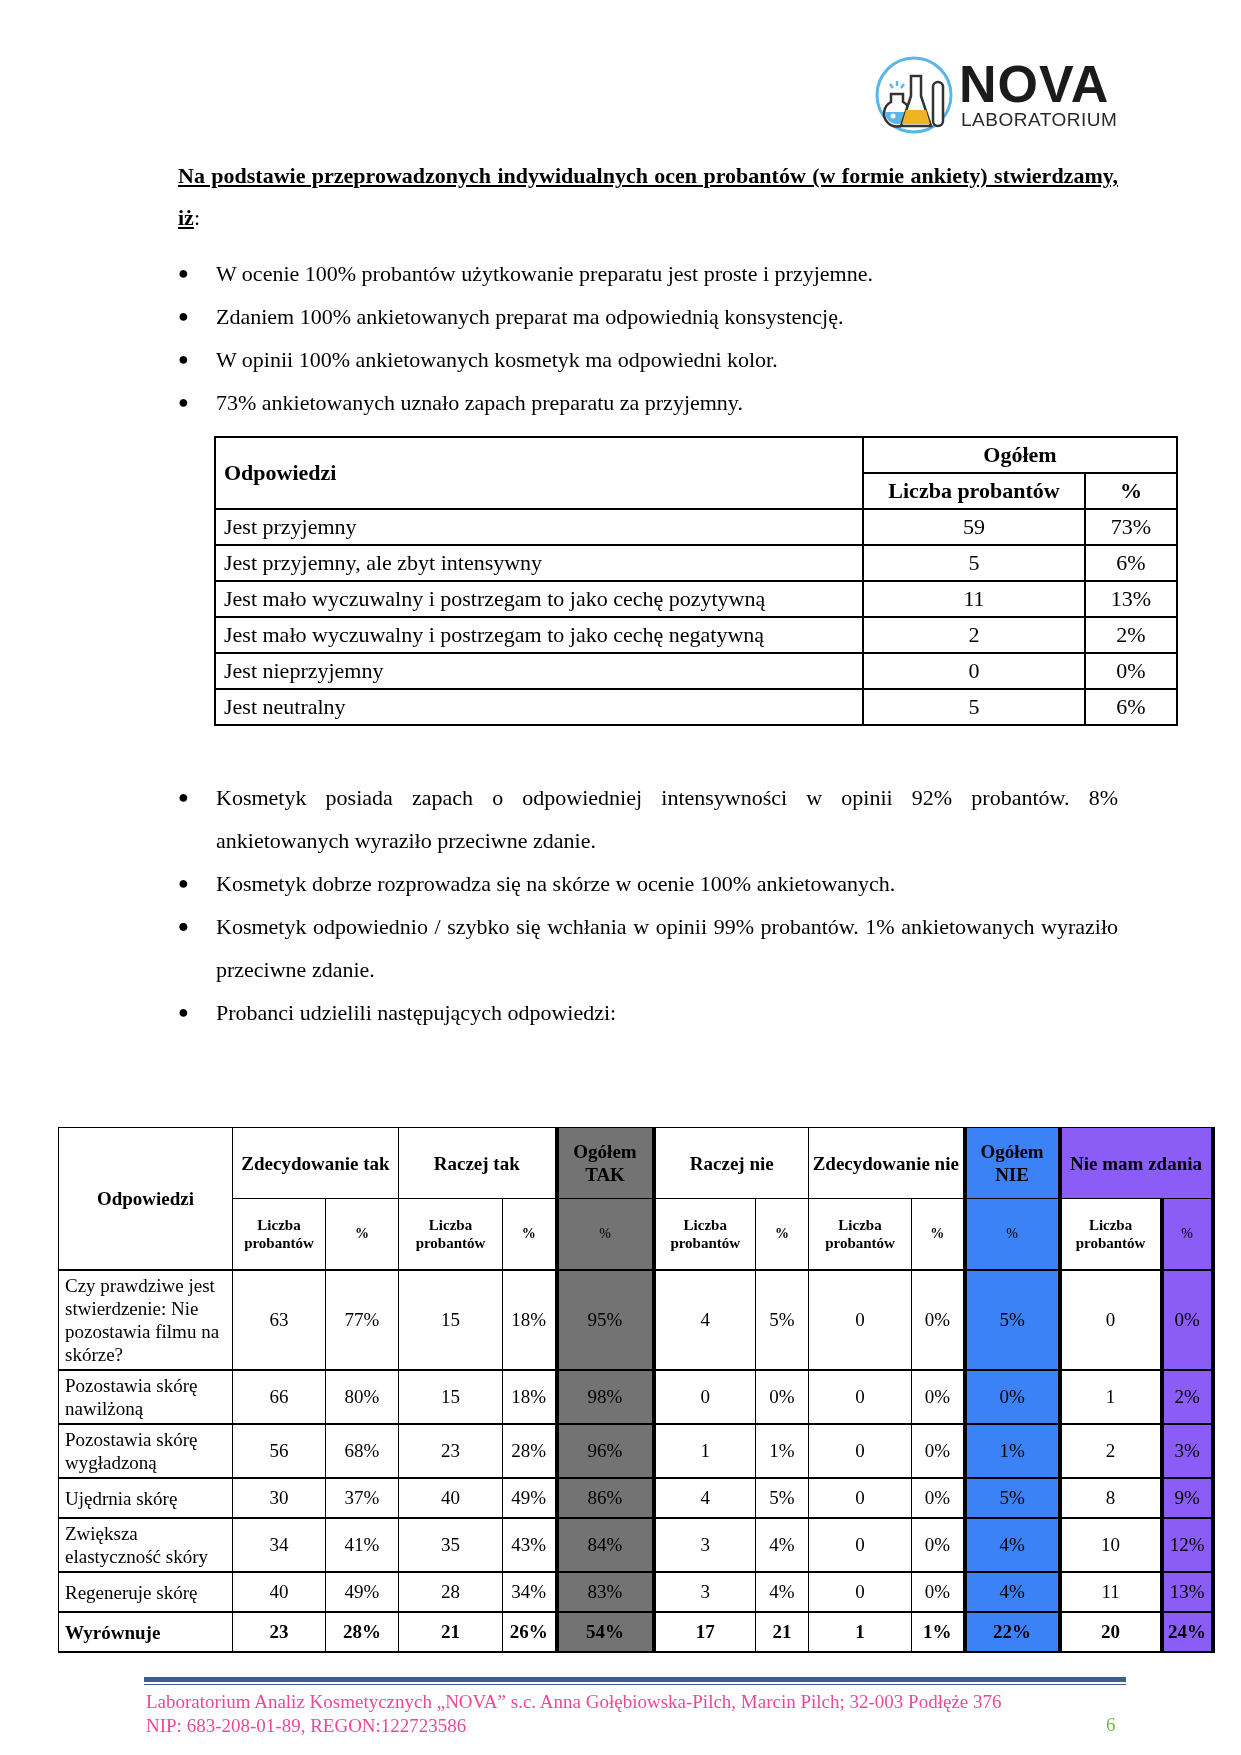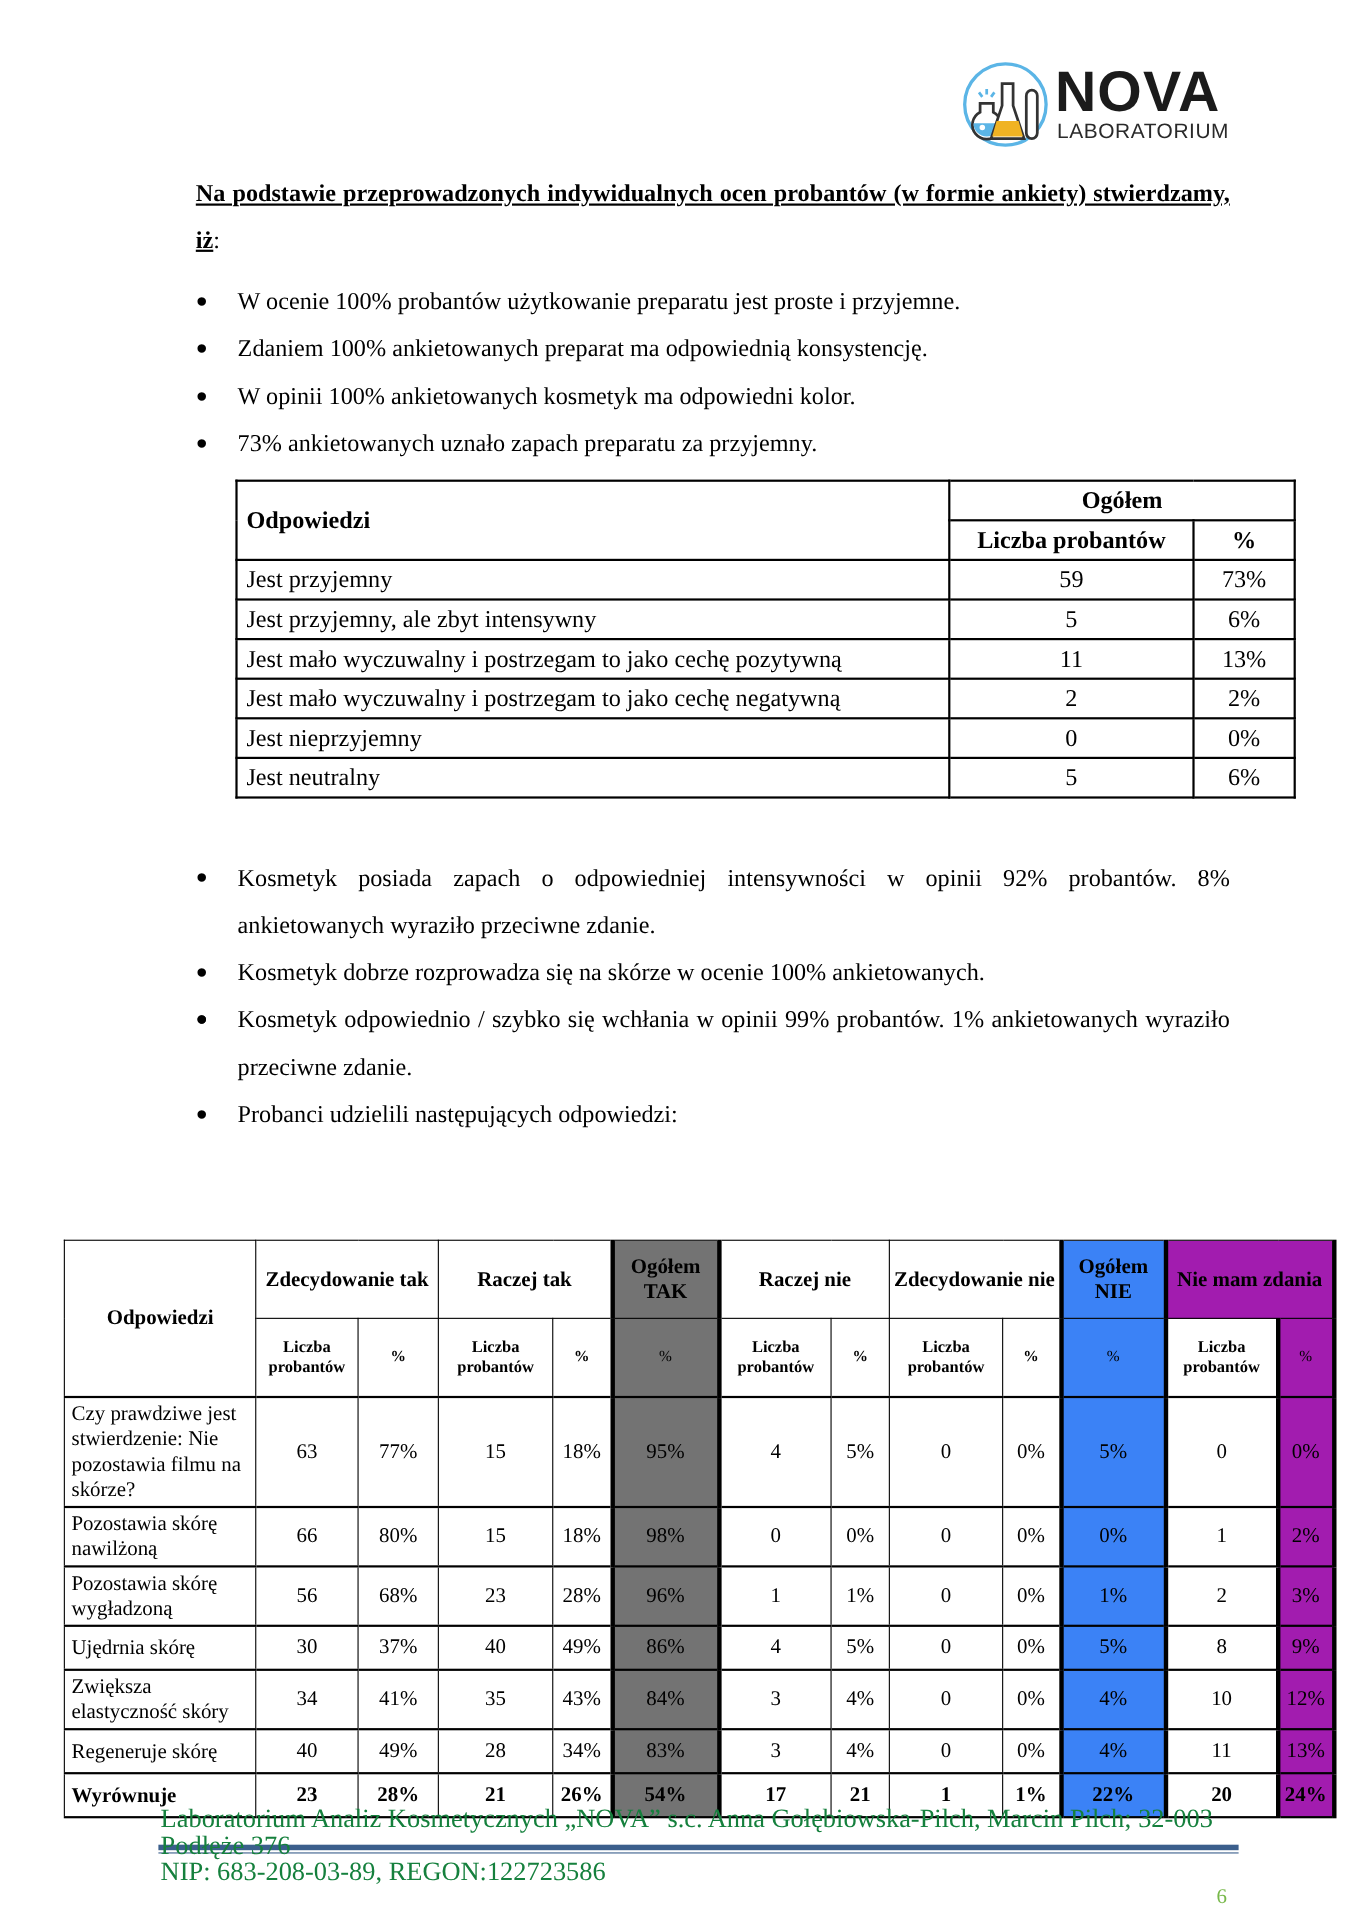--- a/index.html
+++ b/index.html
@@ -38,33 +38,33 @@
   table.t2 { position:absolute; left:58px; top:1127px; width:1154px; border-collapse:collapse;
              font-size:19px; table-layout:fixed; }
   table.t2 td, table.t2 th { border:1px solid #000; text-align:center; vertical-align:middle; padding:0 2px; }
   table.t2 th { font-weight:bold; }
   table.t2 th.grp { font-size:19px; height:70px; line-height:23px; }
   table.t2 th.sub { font-size:15px; height:70px; line-height:18px; }
   table.t2 th.sub.pct { font-size:14px; }
   table.t2 td.q { text-align:left; padding-left:6px; line-height:23px; }
   table.t2 .blue { background:#737373; }
   table.t2 .peach { background:#3b82f6; }
-  table.t2 .grey { background:#a21caf; }
+  table.t2 .grey { background:#8b5cf6; }
   table.t2 .thickL { border-left:4px solid #000; }
   table.t2 .thickR { border-right:4px solid #000; }
   table.t2 tr.r td { border-top:2px solid #000; }
   table.t2 tr.tall td { height:98px;margin-top:25px; }
   table.t2 tr.mid td { height:52px; }
   table.t2 tr.short td { height:38px; }
   table.t2 tr.last td { height:38px; border-bottom:2px solid #000;font-weight:bold; }
 
   
   .footrule1 { position:absolute; left:144px; top:1677px; width:982px; height:5px; background:#3b5f8c; }
   .footrule2 { position:absolute; left:144px; top:1684px; width:982px; height:1px; background:#3b5f8c; }
-  .foot { position:absolute; left:146px; top:1642px; width:980px; font-size:24px; color:#15803d; line-height:24px; }
+  .foot { position:absolute; left:146px; top:1690px; width:980px; font-size:19px; color:#ec4899; line-height:24px; }
   .pagenum { position:absolute; left:1106px; top:1714px; font-size:19px; color:#77b84a; }
 </style>
 </head>
 <body>
 
 <div class="logo">
   <svg width="86" height="82" viewBox="0 0 86 82">
     <circle cx="41" cy="41" r="37" fill="none" stroke="#5bb5e6" stroke-width="3"></circle>
 
     <path d="M18 40 L18 48 A13 13 0 1 0 30 48 L30 40 Z" fill="#fff" stroke="#333" stroke-width="2.5"></path>
@@ -291,15 +291,15 @@
         <td>20</td>
         <td class="grey thickL thickR">24%</td>
       </tr>
     </tbody>
 </table>
 
 <div class="footrule1"></div>
 <div class="footrule2"></div>
 <div class="foot">
   <div>Laboratorium Analiz Kosmetycznych „NOVA” s.c. Anna Gołębiowska-Pilch, Marcin Pilch; 32-003 Podłęże 376</div>
-  <div>NIP: 683-208-03-89, REGON:122723586</div>
+  <div>NIP: 683-208-01-89, REGON:122723586</div>
 </div>
 <div class="pagenum">6</div>
 
 </body></html>

